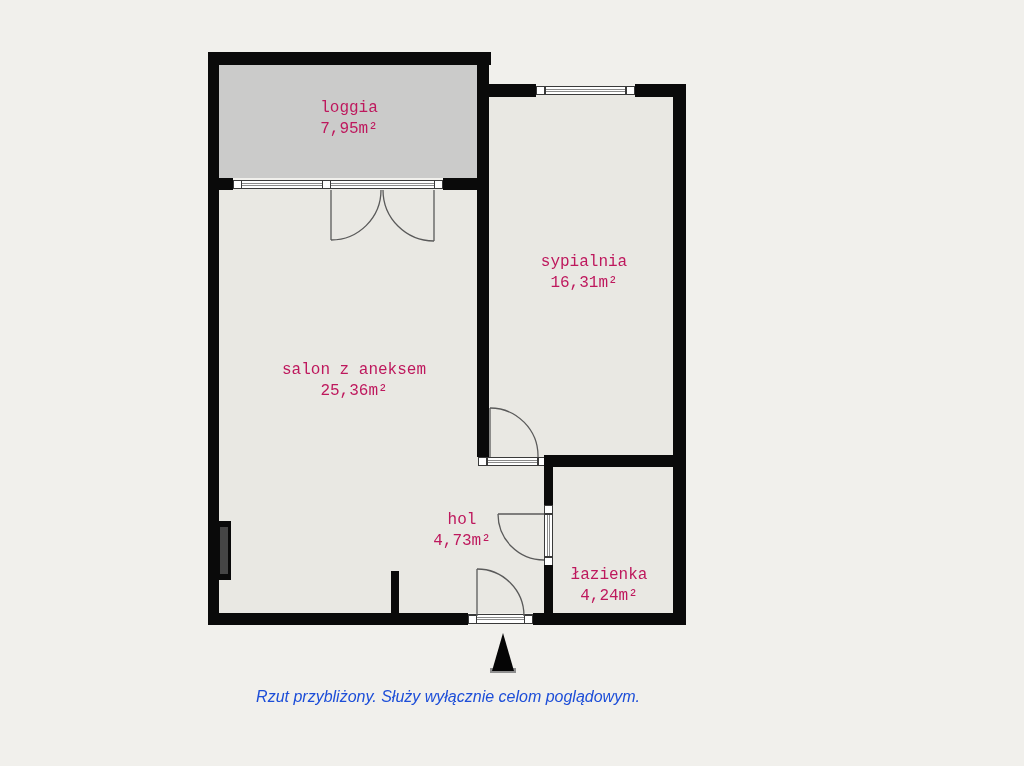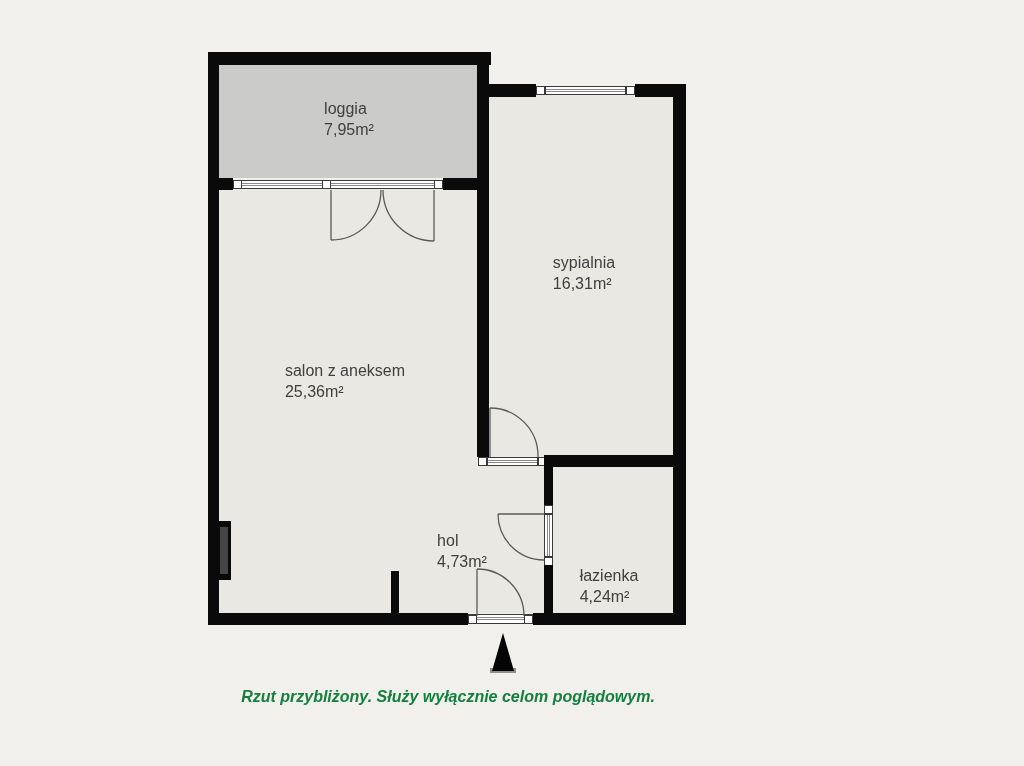--- a/index.html
+++ b/index.html
@@ -22,35 +22,35 @@
   .band-v{
     border:1px solid #3a3a3a;
     background:linear-gradient(to right,#ffffff 0 2px,#8a8a8a 2px 3px,#ffffff 3px 4px,#8a8a8a 4px 5px,#ffffff 5px 100%);
   }
   .sq{
     width:9px;height:9px;
     background:#ffffff;border:1px solid #3a3a3a;
   }
   .room-label{
     transform:translate(-50%,-50%);
-    text-align:left;
-    color:#404040;
+    text-align:center;
+    color:#be185d;
     font-size:16px;
     line-height:21px;
     white-space:nowrap;
+    font-family:Liberation Mono, monospace;
   }
   .pilaster-inner{background:#454545;}
   #doors{position:absolute;left:0;top:0;pointer-events:none;}
   .caption{
     transform:translate(-50%,0);
-    color:#15803d;
+    color:#1d4ed8;
     font-size:16px;
     font-style:italic;
     white-space:nowrap;
-    font-weight:bold;
   }
 </style>
 </head>
 <body>
 
 <div id="plan">
 
   <div class="abs fill-loggia" style="left:219px;top:64px;width:259px;height:114px;"></div>
   <div class="abs fill-room" style="left:489px;top:95px;width:184px;height:360px;"></div>
   <div class="abs fill-room" style="left:219px;top:188px;width:454px;height:425px;"></div>
@@ -114,25 +114,25 @@
   </svg>
 
   <div class="abs room-label" style="left:349px;top:119px;">
     <div>loggia</div>
     <div>7,95m²</div>
   </div>
   <div class="abs room-label" style="left:584px;top:273px;">
     <div>sypialnia</div>
     <div>16,31m²</div>
   </div>
-  <div class="abs room-label" style="left:345px;top:381px;">
+  <div class="abs room-label" style="left:354px;top:381px;">
     <div>salon z aneksem</div>
     <div>25,36m²</div>
   </div>
-  <div class="abs room-label" style="left:462px;top:551px;">
+  <div class="abs room-label" style="left:462px;top:531px;">
     <div>hol</div>
     <div>4,73m²</div>
   </div>
   <div class="abs room-label" style="left:609px;top:546px;margin-top:40px;">
     <div>łazienka</div>
     <div>4,24m²</div>
   </div>
 
   <div class="abs caption" style="left:448px;top:688px;">Rzut przybliżony. Służy wyłącznie celom poglądowym.</div>
 

